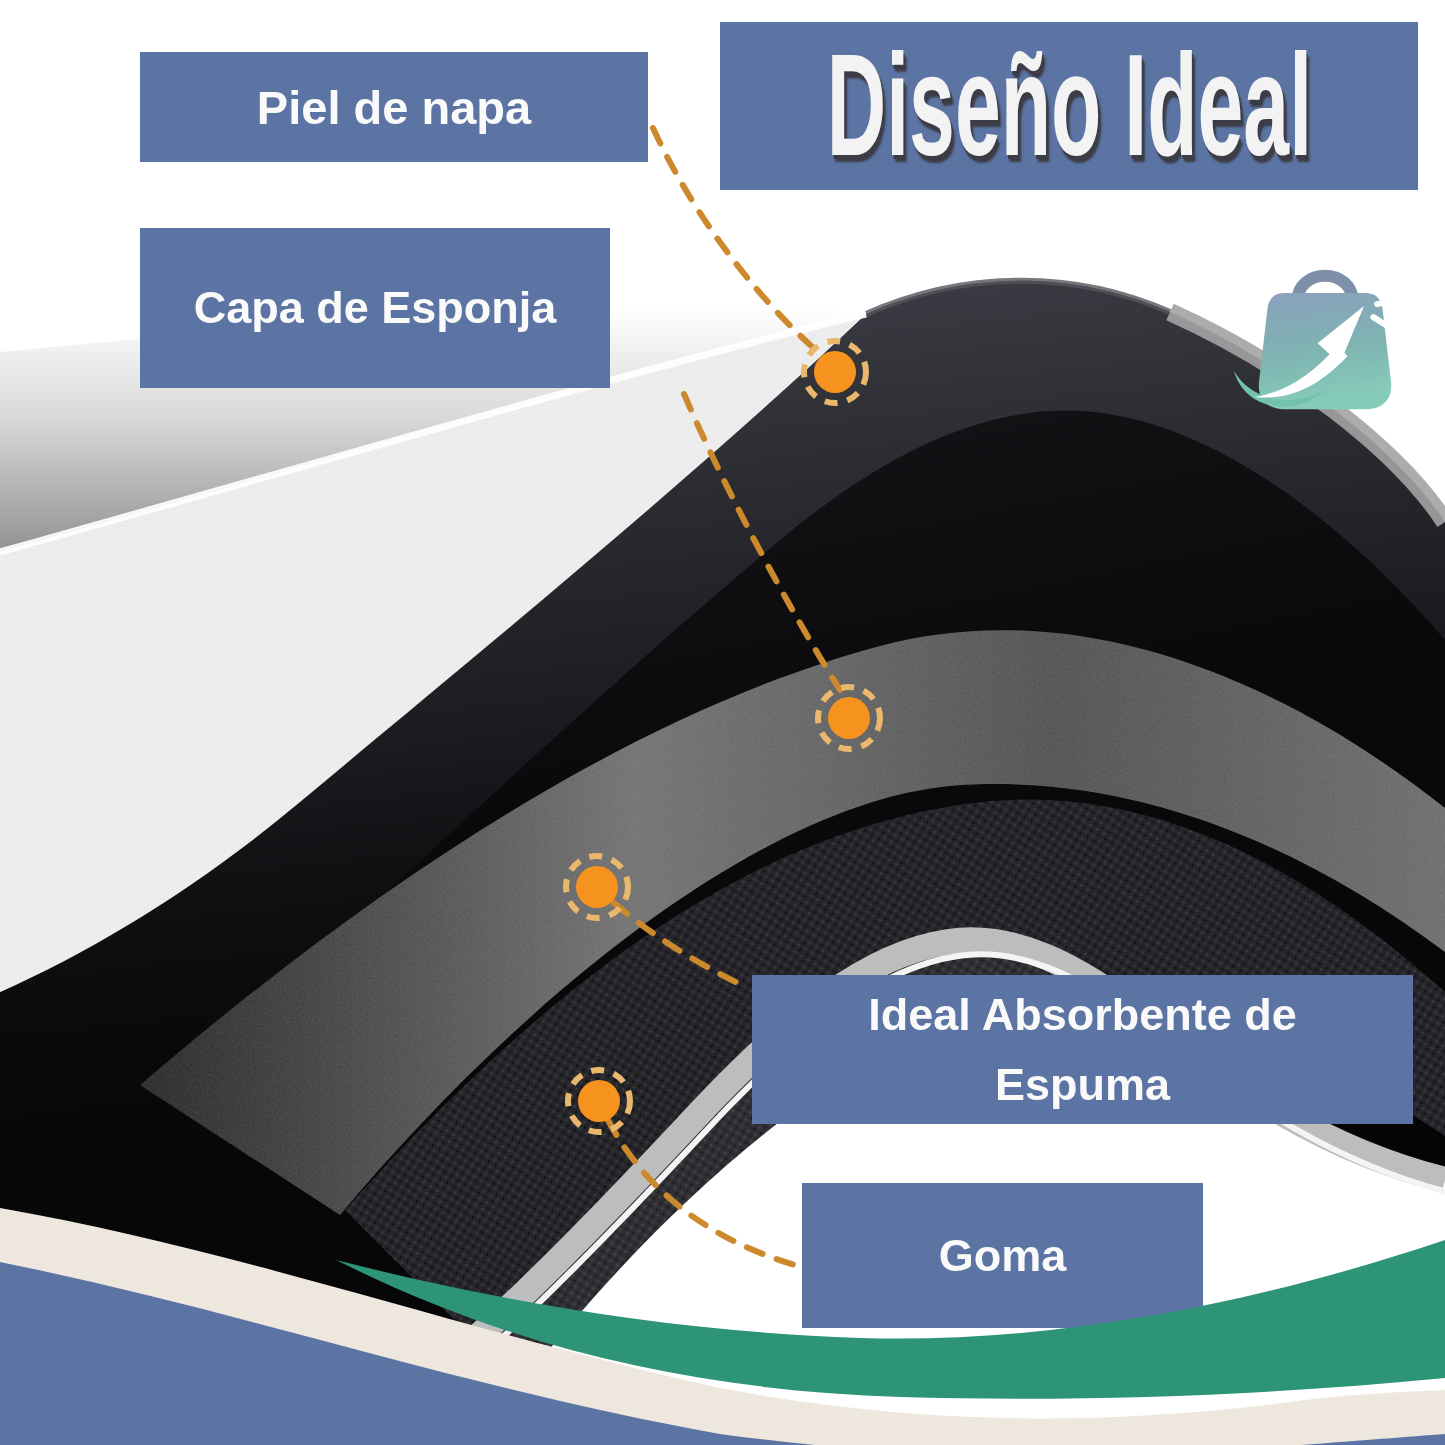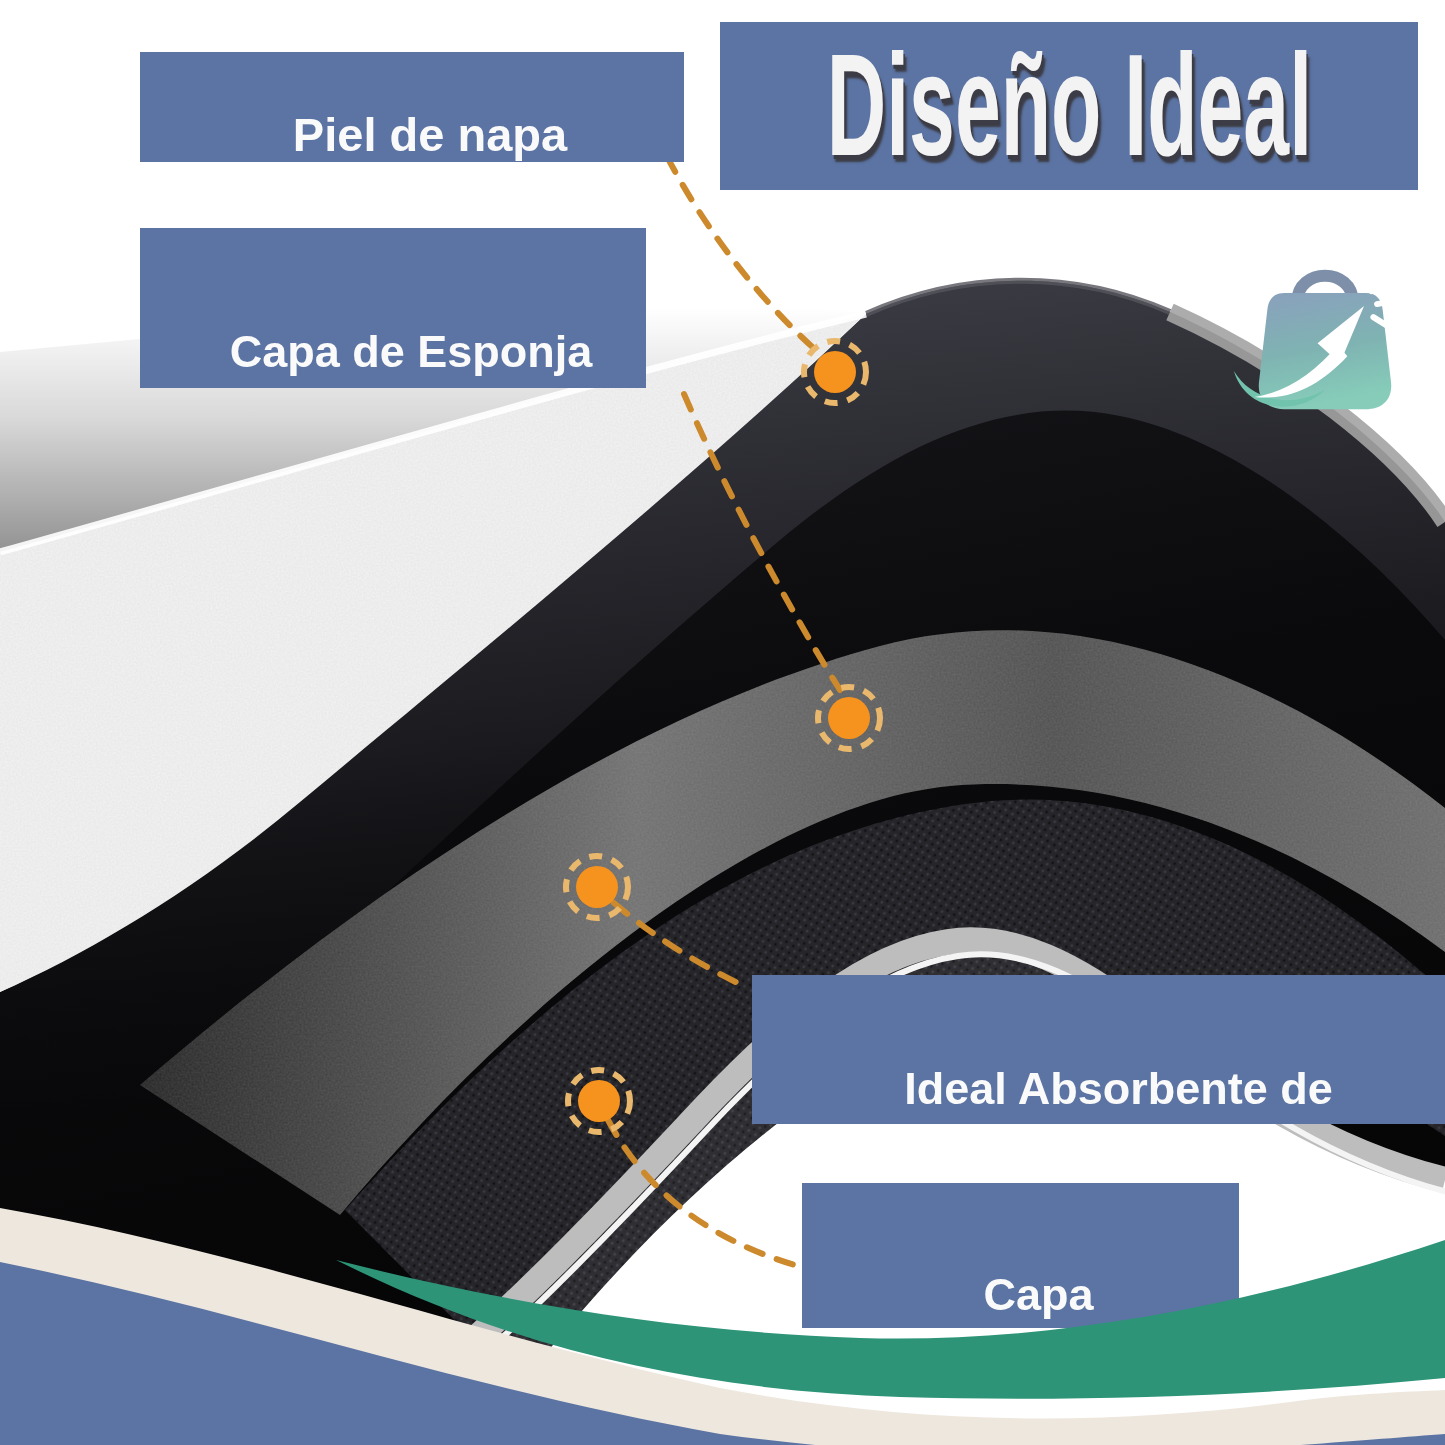--- a/index.html
+++ b/index.html
@@ -7,22 +7,22 @@
     position:relative;width:1445px;height:1445px;overflow:hidden;
     background:#ffffff;font-family:"Liberation Sans",sans-serif;
   }
   .layer{position:absolute;left:0;top:0;width:1445px;height:1445px;}
   .scene{z-index:1;}
   .topwave{z-index:8;pointer-events:none;}
   .bagicon{position:absolute;left:1232px;top:236px;width:186px;height:192px;z-index:6;}
   .label{
     position:absolute;z-index:5;
     background:var(--label-bg,#5b74a3);color:var(--label-text,#fafafa);
-    display:flex;flex-direction:column;justify-content:flex-end;align-items:center;
-    text-align:center;font-weight:700;padding-left:36px;
+    display:flex;flex-direction:column;justify-content:center;align-items:center;
+    text-align:center;font-weight:700;
   }
   .label .ln{display:block;}
   .label-piel{left:140px;top:52px;width:508px;height:110px;font-size:47px;}
   .label-esponja{left:140px;top:228px;width:470px;height:160px;font-size:45px;line-height:72px;}
   .label-espuma{left:752px;top:975px;width:661px;height:149px;font-size:45px;line-height:70px;}
   .label-goma{left:802px;top:1183px;width:401px;height:145px;font-size:45px;line-height:66px;}
   .title{
     position:absolute;z-index:5;left:720px;top:22px;width:698px;height:168px;
     background:var(--label-bg,#5b74a3);
     display:flex;align-items:center;justify-content:center;
@@ -142,24 +142,25 @@
   <div class="label label-piel">
     <span class="ln">Piel de napa</span>
   </div>
 
   <div class="label label-esponja">
     <span class="ln">Capa de Esponja</span>
   </div>
 
   <div class="label label-espuma">
     <span class="ln">Ideal Absorbente de</span>
+    <span class="ln">Espuma</span>
   </div>
 
   <div class="label label-goma">
-    <span class="ln">Capa</span>
+    <span class="ln">Goma</span>
   </div>
 
   <svg class="bagicon" viewBox="0 0 100 100">
     <defs>
       <linearGradient id="gBag" x1="0" y1="0" x2="0.2" y2="1">
         <stop offset="0" stop-color="#8aa0bd"></stop>
         <stop offset="0.55" stop-color="#7fb3b2"></stop>
         <stop offset="1" stop-color="#86ccb9"></stop>
       </linearGradient>
     </defs>

